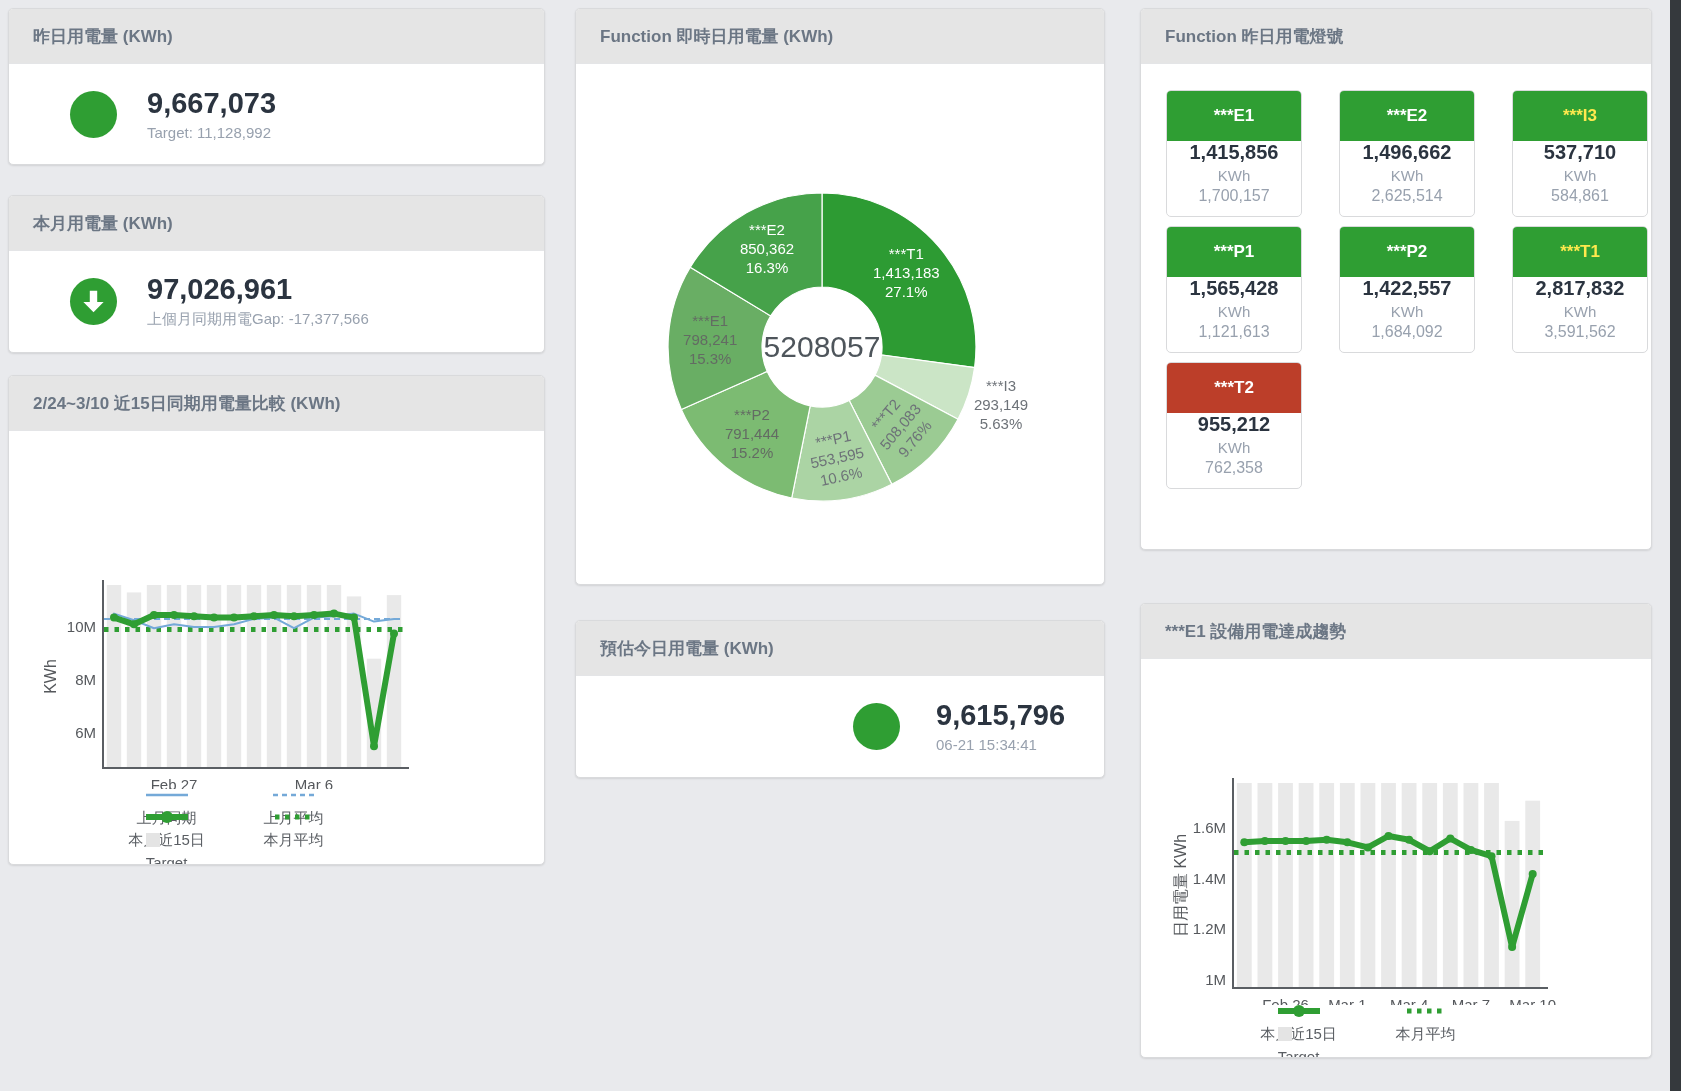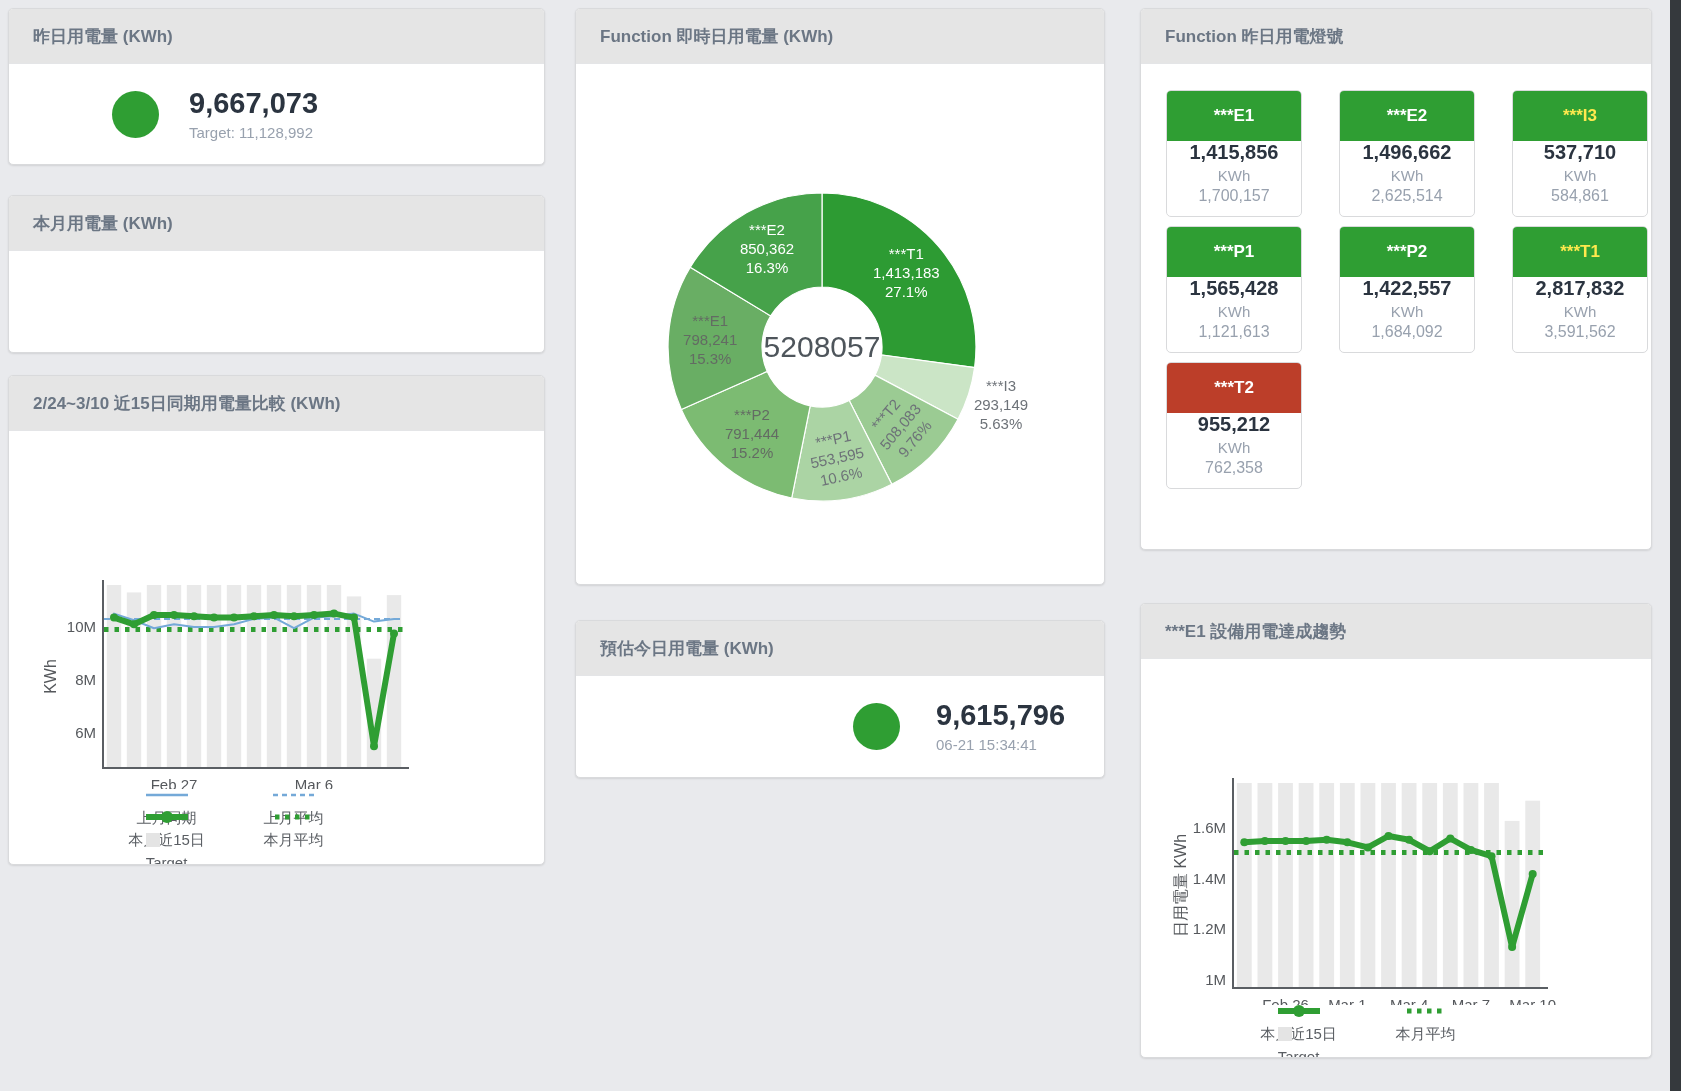--- a/index.html
+++ b/index.html
@@ -8,21 +8,21 @@
   .col { position:absolute; top:8px; }
   .col1 { left:8px;  width:537px; }
   .col2 { left:575px; width:530px; }
   .col3 { left:1140px; width:512px; }
   .card { background:#fff; border:1px solid #d9dadc; border-radius:5px;
           box-shadow:0 1px 2px rgba(0,0,0,.10); overflow:hidden; }
   .card-header { background:#e5e5e5; border-bottom:1px solid #e4e5e7; height:55px;
                  display:flex; align-items:center; padding:0 24px; }
   .card-title { font-size:17px; font-weight:bold; color:#6b7684; }
   .stat-body { display:flex; align-items:center; height:100px; gap:30px;
-               padding-left:103px; }
+               padding-left:61px; }
   .stat-body.estimate { padding-left:277px; gap:36px; height:100px; }
   .circle { width:47px; height:47px; border-radius:50%; flex:none;
             display:flex; align-items:center; justify-content:center; }
   .bg-green { background:#2f9e33; } .bg-red { background:#bc3e29; }
   .big { font-size:29px; font-weight:bold; color:#2b3440; line-height:1.15; white-space:nowrap; }
   .sub { font-size:15px; color:#98a1ae; margin-top:3px; white-space:nowrap; }
   .mt { margin-top:30px; }
   svg { display:block; font-family:inherit; }
   
   .tiles { padding:26px 25px 0; display:grid; grid-template-columns:repeat(3,136px);
@@ -58,20 +58,31 @@
         <div class="sub">Target: 11,128,992</div>
       </div>
     </div>
   </section>
 
 
   <section class="card mt" style="height:158px">
     <header class="card-header">
       <span class="card-title">本月用電量 (KWh)</span>
     </header>
+    <div class="stat-body">
+      <span class="circle bg-green">
+        <svg width="27" height="27" viewBox="0 0 24 24">
+            <path d="M12 2.5 L21 11.5 H15.3 V21.5 H8.7 V11.5 H3 Z" fill="#fff" transform="rotate(180 12 12)"></path>
+          </svg>
+      </span>
+      <div>
+        <div class="big">97,026,961</div>
+        <div class="sub">上個月同期用電Gap: -17,377,566</div>
+      </div>
+    </div>
   </section>
 
   <section class="card" style="height:490px;margin-top:22px">
     <header class="card-header">
       <span class="card-title">2/24~3/10 近15日同期用電量比較 (KWh)</span>
     </header>
     <svg id="compare-svg" width="535" height="358">
         <rect x="97.8" y="154.0" width="14.4" height="183.0" fill="#e9e9e9"></rect>
         <rect x="117.8" y="161.4" width="14.4" height="175.6" fill="#e9e9e9"></rect>
         <rect x="137.8" y="154.0" width="14.4" height="183.0" fill="#e9e9e9"></rect>

